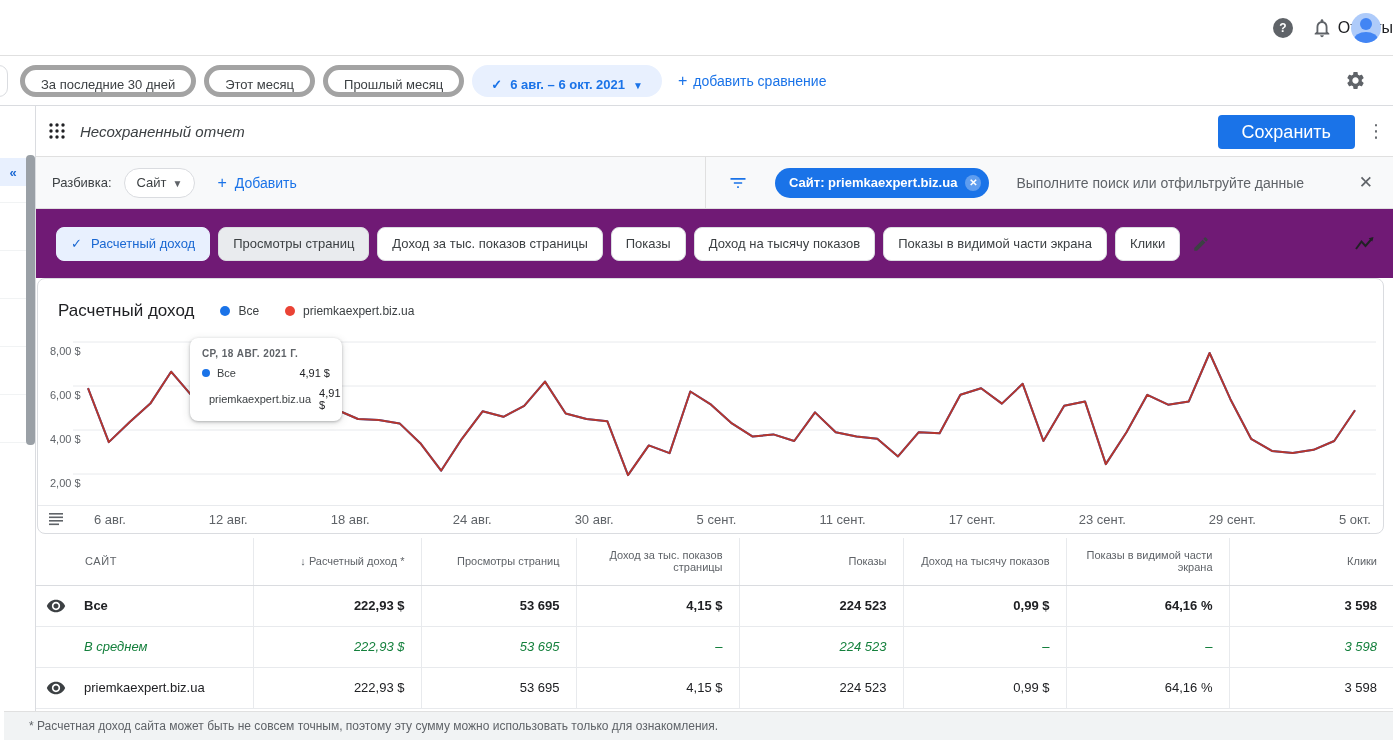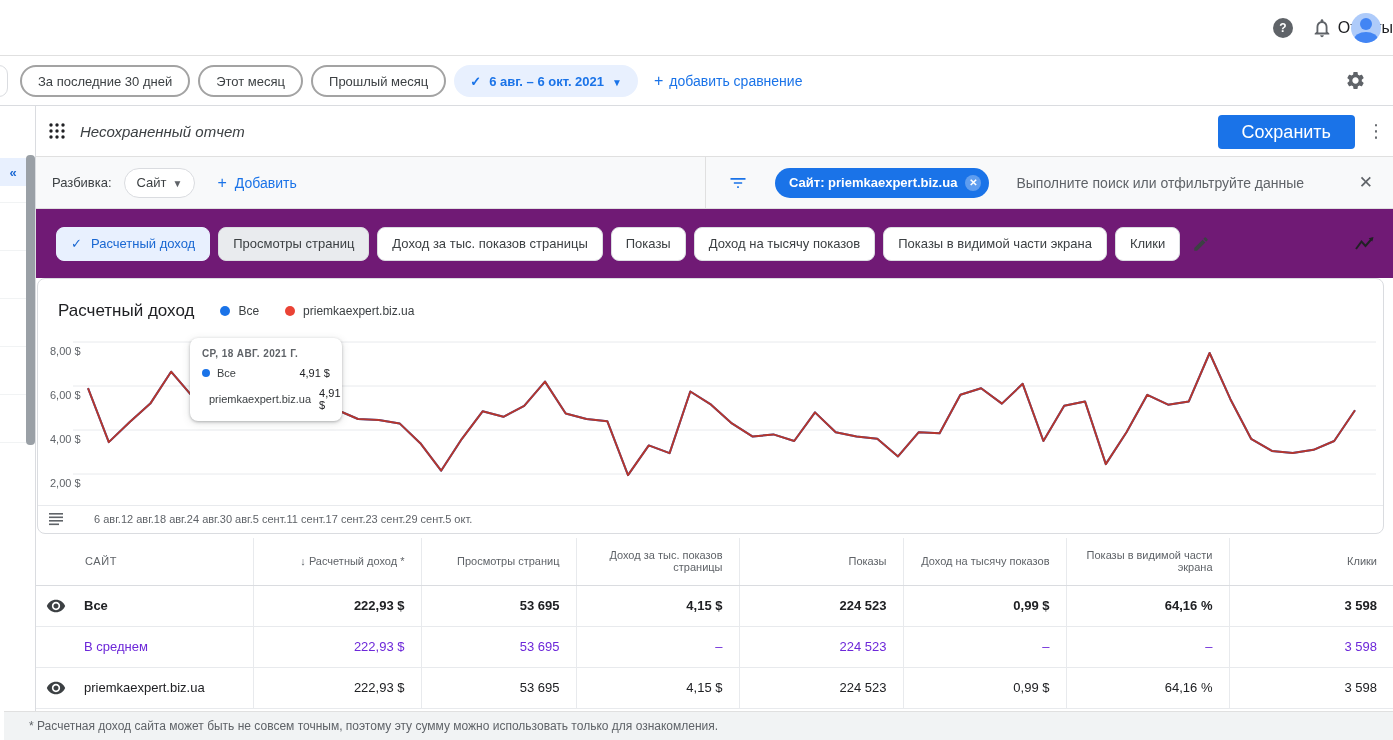--- a/index.html
+++ b/index.html
@@ -20,21 +20,21 @@
   .icon-btn { color:#5f6368; cursor:pointer; background:none; border:none; }
   .avatar { width:30px; height:30px; border-radius:50%; background:#aecbfa; position:relative; overflow:hidden; cursor:pointer; }
   .avatar .head { position:absolute; left:9px; top:5px; width:12px; height:12px; border-radius:50%; background:#4285f4; }
   .avatar .body { position:absolute; left:3px; top:19px; width:24px; height:16px; border-radius:50%; background:#4285f4; }
 
   
   .datebar { position:absolute; top:56px; left:0; width:1393px; height:50px; background:#fff;
              border-bottom:1px solid #dadce0; display:flex; align-items:center; }
   .clipped-chip { position:absolute; left:-10px; top:9px; width:18px; height:32px;
                   border:1px solid #dadce0; border-radius:16px; background:#fff; }
-  .date-chip { height:32px; line-height:30px; padding:0 16px; border:2px solid #a3a3a3; border-radius:16px;
+  .date-chip { height:32px; line-height:30px; padding:0 16px; border:5px solid #a3a3a3; border-radius:16px;
                background:#fff; color:#3c4043; font-size:13px; margin-left:8px; cursor:pointer; white-space:nowrap; }
   .date-chip.first { margin-left:20px; }
   .date-chip.selected { background:#e8f0fe; border-color:#e8f0fe; color:#1a73e8; font-weight:bold; padding:0 14px; }
   .date-chip.selected .chk { margin-right:8px; }
   .caret { font-size:10px; margin-left:8px; }
   .add-compare { margin-left:16px; color:#1a73e8; font-size:14px; cursor:pointer; white-space:nowrap; }
   .add-compare .plus { font-size:16px; margin-right:6px; }
   .datebar .gear { position:absolute; right:27px; }
 
   
@@ -101,38 +101,38 @@
   .tooltip { position:absolute; left:152px; top:2px; width:152px; background:#fff; border-radius:8px;
              box-shadow:0 1px 3px rgba(60,64,67,.35), 0 2px 8px rgba(60,64,67,.15); padding:10px 12px; z-index:3; }
   .tt-date { font-size:10px; font-weight:bold; color:#5f6368; letter-spacing:.4px; }
   .tt-row { display:flex; align-items:center; margin-top:8px; }
   .tt-row .dot { width:8px; height:8px; margin-right:7px; }
   .tt-name { flex:1; font-size:11px; color:#3c4043; padding-right:8px; }
   .tt-val { font-size:11px; color:#202124; }
 
   .xaxis { position:relative; height:27px; border-top:1px solid #e8eaed; display:flex; align-items:center; }
   .axis-menu { margin-left:10px; }
-  .xlabels { flex:1; display:flex; margin-left:30px; margin-right:12px;
-             font-size:11px; color:#5f6368; }
+  .xlabels { flex:1; display:flex; justify-content:space-between; margin-left:30px; margin-right:12px;
+             font-size:13px; color:#5f6368; }
 
   
   .data-table { position:absolute; top:432px; left:0; width:1357px; border-collapse:collapse; table-layout:fixed; }
   .data-table th { height:47px; font-size:11px; font-weight:normal; color:#5f6368; text-align:right;
                    padding:6px 16px; border-bottom:1px solid #dadce0; border-right:1px solid #e8eaed; vertical-align:middle; }
   .data-table th:first-child { text-align:left; padding-left:49px; letter-spacing:.6px; }
   .data-table th:last-child { border-right:none; }
   .data-table td { height:41px; font-size:13px; text-align:right; padding:0 16px;
                    border-bottom:1px solid #e8eaed; border-right:1px solid #e8eaed; color:#202124; }
   .data-table td:last-child { border-right:none; }
   .data-table td.site-cell { text-align:left; padding:0 8px 0 10px; }
   .site-cell-inner { display:flex; align-items:center; }
   .eye { width:22px; color:#3c4043; margin-right:16px; display:inline-flex; cursor:pointer; }
   .eye.hidden { visibility:hidden; }
   tr.r-bold td { font-weight:bold; }
-  tr.r-italic td { color:#6d28d9; }
+  tr.r-italic td { font-style:italic; color:#15803d; }
 
   
   .footnote { position:absolute; top:711px; left:4px; width:1393px; height:29px; background:#f1f3f4;
               border-top:1px solid #e0e0e0; line-height:28px; padding-left:25px; font-size:12px; color:#5f6368; }
 </style>
 </head>
 <body>
 
 <header class="topbar">
   <span class="page-title">Отчеты</span>

